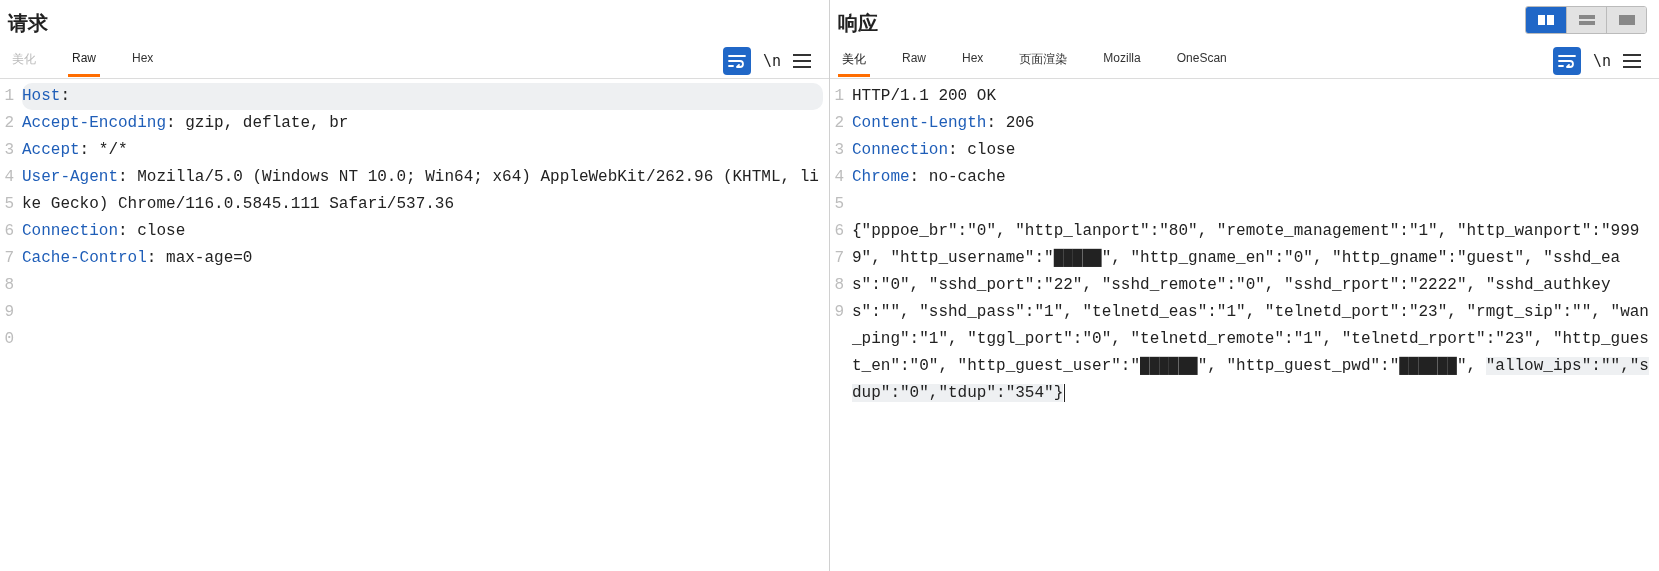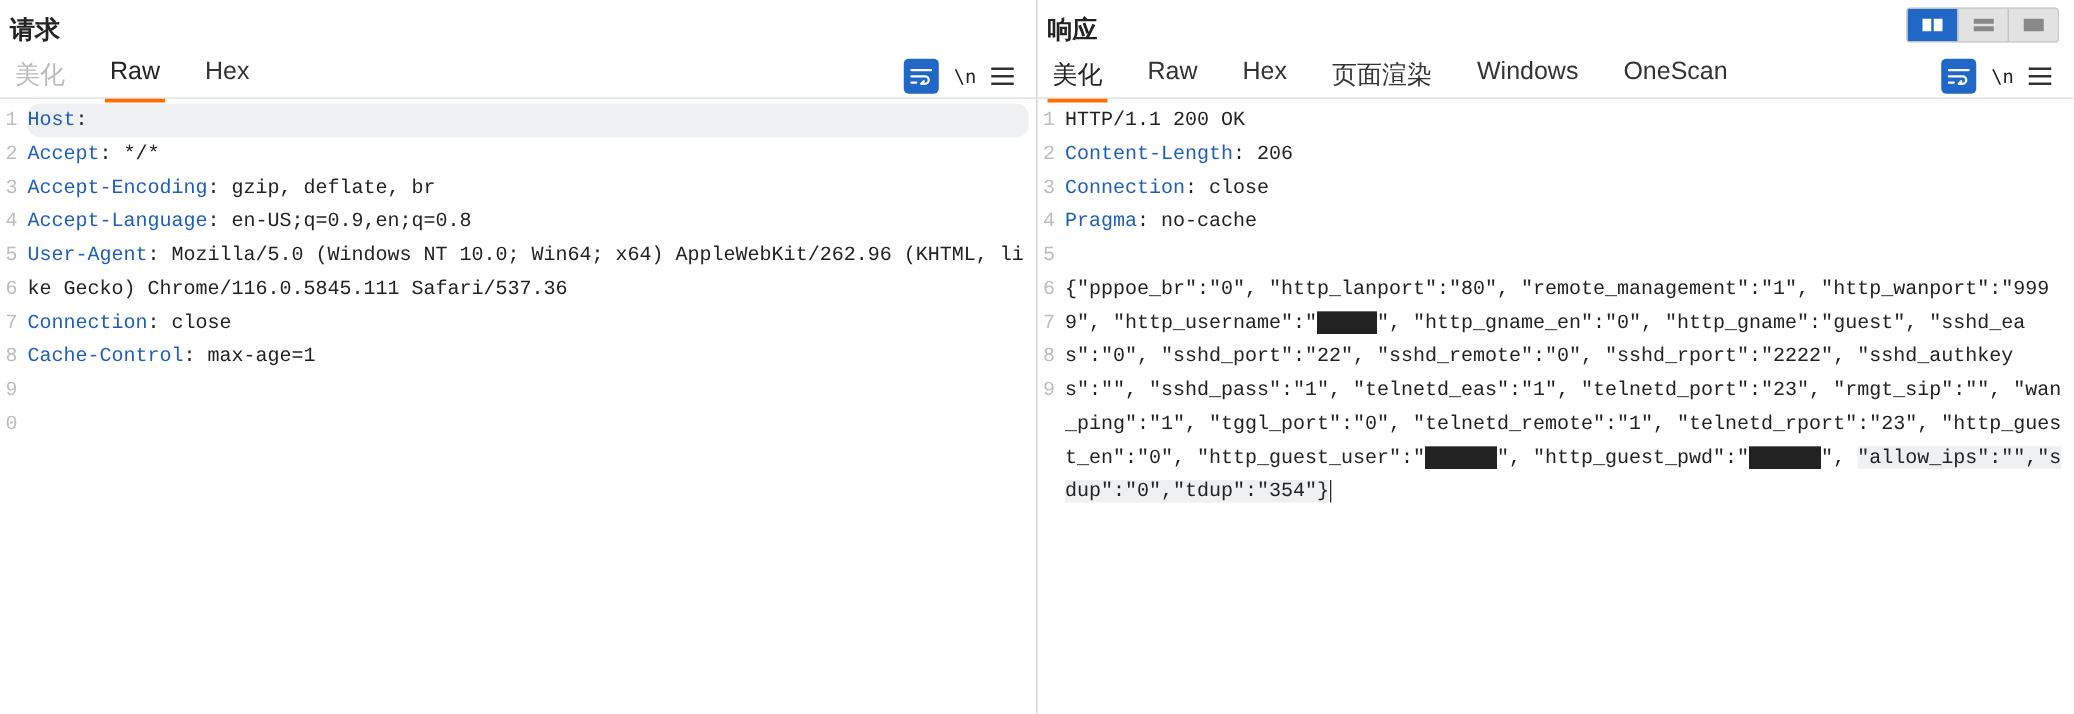--- a/index.html
+++ b/index.html
@@ -3,21 +3,21 @@
 <meta charset="utf-8">
 <style>
   * { box-sizing: border-box; margin: 0; padding: 0; }
   html, body { width: 1659px; height: 571px; font-family: "Microsoft YaHei", Arial, sans-serif; background: #fff; color: #222; overflow: hidden; }
   .root { display: flex; width: 100%; height: 100%; }
   .panel { flex: 1 1 50%; display: flex; flex-direction: column; position: relative; }
   .divider { width: 1px; background: #d0d0d0; }
   .panel-title { font-size: 20px; font-weight: 700; padding: 10px 8px 6px 8px; }
   .tabs-row { display: flex; align-items: center; border-bottom: 1px solid #dcdcdc; padding: 0 4px; height: 36px; }
   .tabs { display: flex; gap: 28px; padding-left: 4px; }
-  .tab { font-size: 20px; color: #333; padding: 6px 4px; cursor: pointer; border-bottom: 3px solid transparent; margin-bottom: -1px; }
+  .tab { font-size: 12px; color: #333; padding: 6px 4px; cursor: pointer; border-bottom: 3px solid transparent; margin-bottom: -1px; }
   .tab.disabled { color: #bbb; }
   .tab.active { color: #222; border-bottom-color: #ff6d00; }
   .spacer { flex: 1; }
   .toolbar { display: flex; align-items: center; gap: 12px; padding-right: 8px; }
   .icon-btn { width: 28px; height: 28px; display: flex; align-items: center; justify-content: center; cursor: pointer; border-radius: 4px; }
   .icon-btn.primary { background: #2067c7; color: #fff; }
   .icon-btn svg { display: block; }
   .ln-label { font-family: Consolas, monospace; font-size: 15px; color: #222; cursor: pointer; }
   .hamburger { width: 24px; height: 24px; display: flex; flex-direction: column; justify-content: center; gap: 4px; cursor: pointer; }
   .hamburger span { height: 2px; background: #333; width: 18px; }
@@ -73,26 +73,25 @@
           <div>4</div>
           <div>5</div>
           <div>6</div>
           <div>7</div>
           <div>8</div>
           <div>9</div>
           <div>0</div>
         </div>
       <div class="content" id="req-content">
           <div class="line hl"><span class="hkey">Host</span><span>: </span><span></span></div>
+          <div class="line"><span class="hkey">Accept-Encoding</span><span>: </span><span>gzip, deflate, br</span></div>
           <div class="line"><span class="hkey">Accept</span><span>: </span><span>*/*</span></div>
-          <div class="line"><span class="hkey">Accept-Encoding</span><span>: </span><span>gzip, deflate, br</span></div>
-          <div class="line"><span class="hkey">Accept-Language</span><span>: </span><span>en-US;q=0.9,en;q=0.8</span></div>
           <div class="line"><span class="hkey">User-Agent</span><span>: </span><span>Mozilla/5.0 (Windows NT 10.0; Win64; x64) AppleWebKit/262.96 (KHTML, like Gecko) Chrome/116.0.5845.111 Safari/537.36</span></div>
           <div class="line"><span class="hkey">Connection</span><span>: </span><span>close</span></div>
-          <div class="line"><span class="hkey">Cache-Control</span><span>: </span><span>max-age=1</span></div>
+          <div class="line"><span class="hkey">Cache-Control</span><span>: </span><span>max-age=0</span></div>
           <div class="line">&nbsp;</div>
           <div class="line">&nbsp;</div>
         </div>
     </div>
   </div>
 
   <div class="divider"></div>
 
   <div class="panel">
     <div class="view-toggle">
@@ -114,21 +113,21 @@
           </svg>
       </div>
     </div>
     <div class="panel-title">响应</div>
     <div class="tabs-row">
       <div class="tabs" id="resp-tabs">
           <div class="tab active">美化</div>
           <div class="tab">Raw</div>
           <div class="tab">Hex</div>
           <div class="tab">页面渲染</div>
-          <div class="tab">Windows</div>
+          <div class="tab">Mozilla</div>
           <div class="tab">OneScan</div>
         </div>
       <div class="spacer"></div>
       <div class="toolbar">
         <div class="icon-btn primary">
           <svg width="18" height="14" viewBox="0 0 18 14">
               <path d="M1 2h16M1 7h11a3 3 0 0 1 0 6h-3m0 0 2-2m-2 2 2 2M1 12h4" stroke="#fff" stroke-width="1.8" fill="none" stroke-linecap="round" stroke-linejoin="round"></path>
             </svg>
         </div>
         <div class="ln-label">\n</div>
@@ -148,19 +147,19 @@
           <div>5</div>
           <div>6</div>
           <div>7</div>
           <div>8</div>
           <div>9</div>
         </div>
       <div class="content" id="resp-content">
           <div class="line">HTTP/1.1 200 OK</div>
           <div class="line"><span class="hkey">Content-Length</span><span>: </span><span>206</span></div>
           <div class="line"><span class="hkey">Connection</span><span>: </span><span>close</span></div>
-          <div class="line"><span class="hkey">Pragma</span><span>: </span><span>no-cache</span></div>
+          <div class="line"><span class="hkey">Chrome</span><span>: </span><span>no-cache</span></div>
           <div class="line">&nbsp;</div>
           <div class="line"><span>{"pppoe_br":"0", "http_lanport":"80", "remote_management":"1", "http_wanport":"9999", "http_username":"█████", "http_gname_en":"0", "http_gname":"guest", "sshd_eas":"0", "sshd_port":"22", "sshd_remote":"0", "sshd_rport":"2222", "sshd_authkeys":"", "sshd_pass":"1", "telnetd_eas":"1", "telnetd_port":"23", "rmgt_sip":"", "wan_ping":"1", "tggl_port":"0", "telnetd_remote":"1", "telnetd_rport":"23", "http_guest_en":"0", "http_guest_user":"██████", "http_guest_pwd":"██████", </span><span class="body-hl">"allow_ips":"","sdup":"0","tdup":"354"}</span><span class="cursor-bar"></span></div>
         </div>
     </div>
   </div>
 </div>
 
 </body></html>

